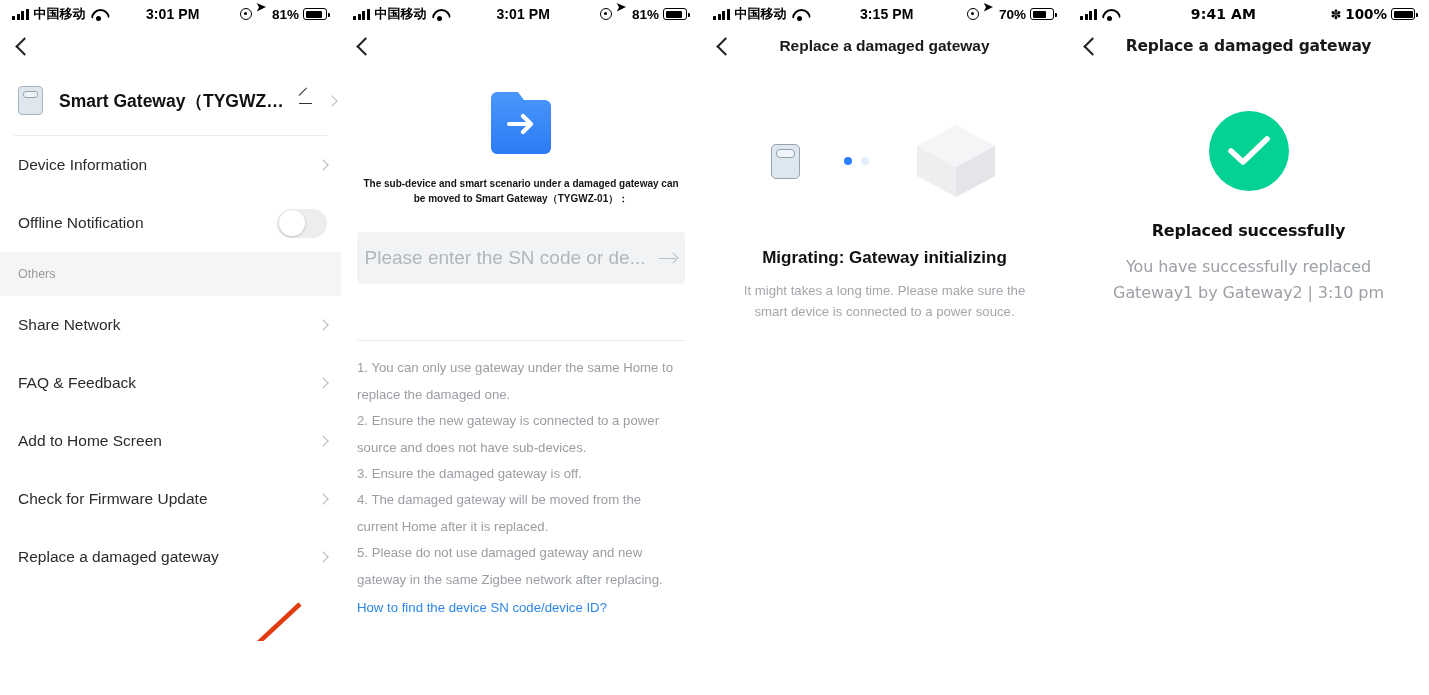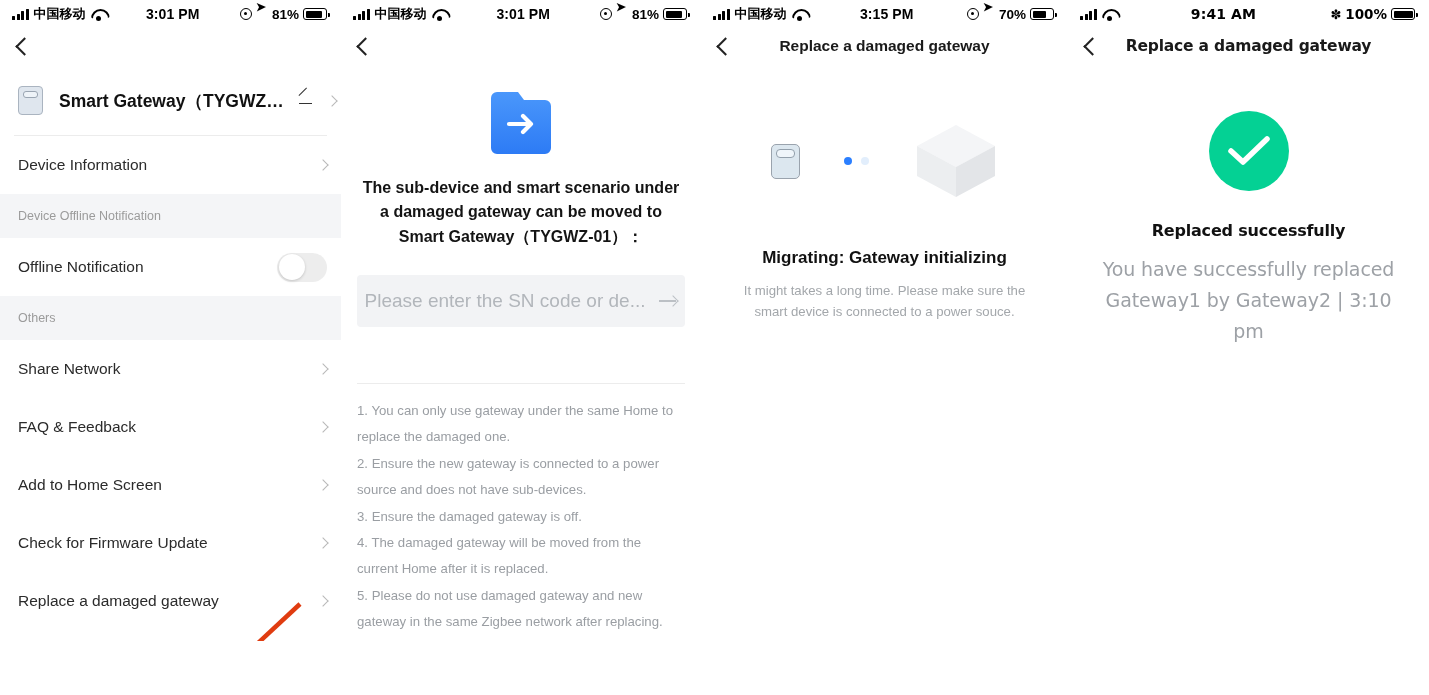--- a/index.html
+++ b/index.html
@@ -110,21 +110,21 @@
   }
   .anno-arrow { position: absolute; left: 232px; top: 600px; width: 75px; height: 70px; pointer-events: none; }
 
   
   .p2-body { padding: 0 16px; }
   .folder-icon {
     width: 60px; height: 62px; margin: 28px auto 22px; position: relative;
   }
   .folder-icon svg { display: block; }
   .p2-title {
-    font-size: 16px; font-weight: bold; color: #141414; text-align: center;
+    font-size: 10px; font-weight: bold; color: #141414; text-align: center;
     line-height: 1.52; padding: 0 4px;
   }
   .sn-field {
     margin: 26px 0 0; height: 52px; background: #f2f3f5; border-radius: 4px;
     display: flex; align-items: center; justify-content: center; gap: 14px; cursor: text;
   }
   .sn-ph { font-size: 19px; color: #b2b6bb; }
   .arrow-right { width: 18px; height: 14px; position: relative; flex: 0 0 auto; }
   .arrow-right::before { content:""; position:absolute; left:0; top:6.3px; width:17px; height:1.4px; background:#bcc0c5; }
   .arrow-right::after {
@@ -153,21 +153,21 @@
   .p3-title { text-align: center; font-size: 17px; font-weight: bold; color: #111; margin-top: 12px; }
   .p3-sub { text-align: center; font-size: 13.2px; color: #a3a7ab; line-height: 1.62; margin-top: 12px; padding: 0 30px; }
 
   
   .geo { font-family: "DejaVu Sans", sans-serif; }
   .check-circle {
     width: 80px; height: 80px; border-radius: 50%; background: #04d194;
     margin: 47px auto 0; display: flex; align-items: center; justify-content: center;
   }
   .p4-title { text-align: center; font-size: 16px; font-weight: bold; color: #111; margin-top: 30px; letter-spacing: -.2px; }
-  .p4-sub { text-align: center; font-size: 19px; color: #9da1a6; line-height: 1.62; margin-top: 14px; padding: 0 32px; letter-spacing: -.1px; }
+  .p4-sub { text-align: center; font-size: 16px; color: #9da1a6; line-height: 1.62; margin-top: 14px; padding: 0 32px; letter-spacing: -.1px; }
 </style>
 </head>
 <body>
 
 <div class="screens">
 
   <div class="panel p1">
 
     <div class="statusbar">
       <div class="sb-left">
@@ -203,21 +203,20 @@
     </div>
 
     <div class="sep"></div>
 
     <div class="row">
       <span>Device Information</span>
       <span class="spacer"></span>
       <span class="chev"></span>
     </div>
 
-    <div class="group-hdr">Device Offline Notification</div>
 
     <div class="row">
       <span>Offline Notification</span>
       <span class="spacer"></span>
       <span class="toggle"></span>
     </div>
 
     <div class="group-hdr">Others</div>
 
     <div class="row">

